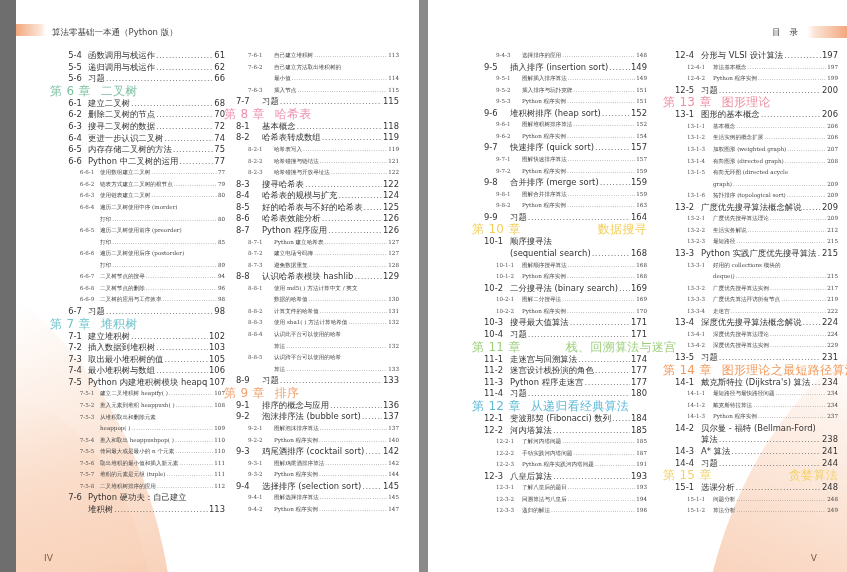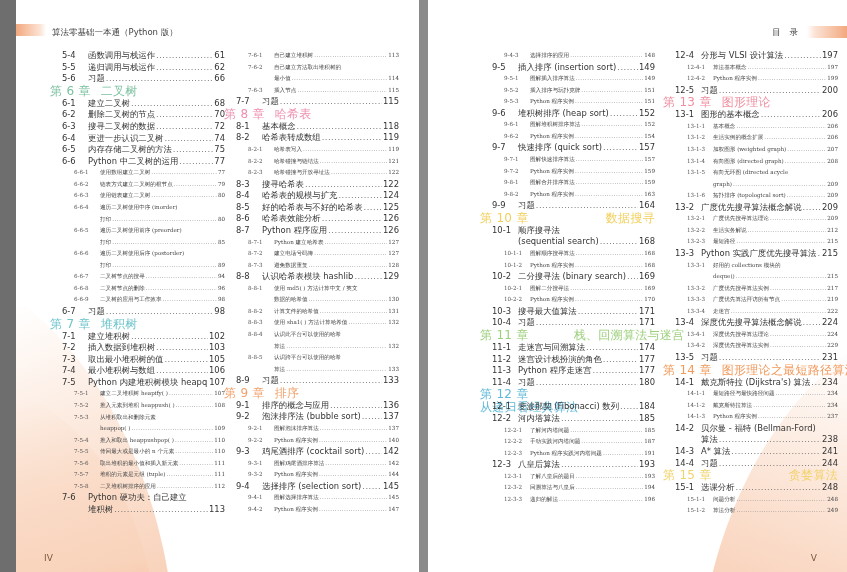--- a/index.html
+++ b/index.html
@@ -47,21 +47,21 @@
     position: absolute; font-size: 8.5px; color: #444;
   }
   .rh-left { left: 36px; top: 27px; }
   .rh-right { right: 46px; top: 27px; letter-spacing: 3px; }
 
   .folio { position: absolute; font-size: 9px; color: #7a5a3e; top: 553px; }
   .folio-left { left: 28px; }
   .folio-right { right: 30px; }
 
   .col { position: absolute; top: 50px; width: 175px; }
-  .col-l1 { left: 34px; }
+  .col-l1 { left: 34px; text-align: center; }
   .col-l2 { left: 208px; }
   .col-r1 { left: 488px; }
   .col-r2 { left: 663px; }
 
   .row { display: flex; align-items: baseline; white-space: nowrap; position: relative; }
   .row .num { flex: none; color: #333; }
   .row .title { flex: none; color: #333; }
   .row .dots { flex: 1 1 auto; overflow: hidden; color: #777; margin: 0 1px; }
   .row .dots::before { content: "........................................................................................................................................................"; letter-spacing: 0.5px; }
   .row .page { position: static; flex: none; color: #333; background: none; height: auto; width: auto; overflow: visible; }
@@ -545,21 +545,21 @@
     </div>
   <div class="folio folio-left">IV</div>
 </div>
 
 <div class="gutter"></div>
 
 <div class="page page-right">
   <div class="swoosh-right"></div>
   <div class="tab-right"></div>
   <div class="running-head rh-right">目 录</div>
-  <div class="col col-r1" style="left:52px">
+  <div class="col col-r1" style="left:44px">
       <div class="row lvl3">
         <span class="num">9-4-3</span>
         <span class="title">选择排序的应用</span>
         <span class="dots"></span>
         <span class="page">148</span>
       </div>
       <div class="row lvl2">
         <span class="num">9-5</span>
         <span class="title">插入排序 (insertion sort)</span>
         <span class="dots"></span>
@@ -609,20 +609,26 @@
       </div>
       <div class="row lvl3">
         <span class="num">9-7-1</span>
         <span class="title">图解快速排序算法</span>
         <span class="dots"></span>
         <span class="page">157</span>
       </div>
       <div class="row lvl3">
         <span class="num">9-7-2</span>
         <span class="title">Python 程序实例</span>
+        <span class="dots"></span>
+        <span class="page">159</span>
+      </div>
+      <div class="row lvl2">
+        <span class="num">9-8</span>
+        <span class="title">合并排序 (merge sort)</span>
         <span class="dots"></span>
         <span class="page">159</span>
       </div>
       <div class="row lvl3">
         <span class="num">9-8-1</span>
         <span class="title">图解合并排序算法</span>
         <span class="dots"></span>
         <span class="page">159</span>
       </div>
       <div class="row lvl3">
@@ -714,21 +720,21 @@
         <span class="title">Python 程序走迷宫</span>
         <span class="dots"></span>
         <span class="page">177</span>
       </div>
       <div class="row lvl2">
         <span class="num">11-4</span>
         <span class="title">习题</span>
         <span class="dots"></span>
         <span class="page">180</span>
       </div>
-      <div class="row chapter" style="color: rgb(95, 185, 216); flex-direction: column;">
+      <div class="row chapter" style="color: rgb(95, 185, 216);">
         <span class="cnum">第 12 章</span>
         <span>从递归看经典算法</span>
       </div>
       <div class="row lvl2">
         <span class="num">12-1</span>
         <span class="title">斐波那契 (Fibonacci) 数列</span>
         <span class="dots"></span>
         <span class="page">184</span>
       </div>
       <div class="row lvl2">

